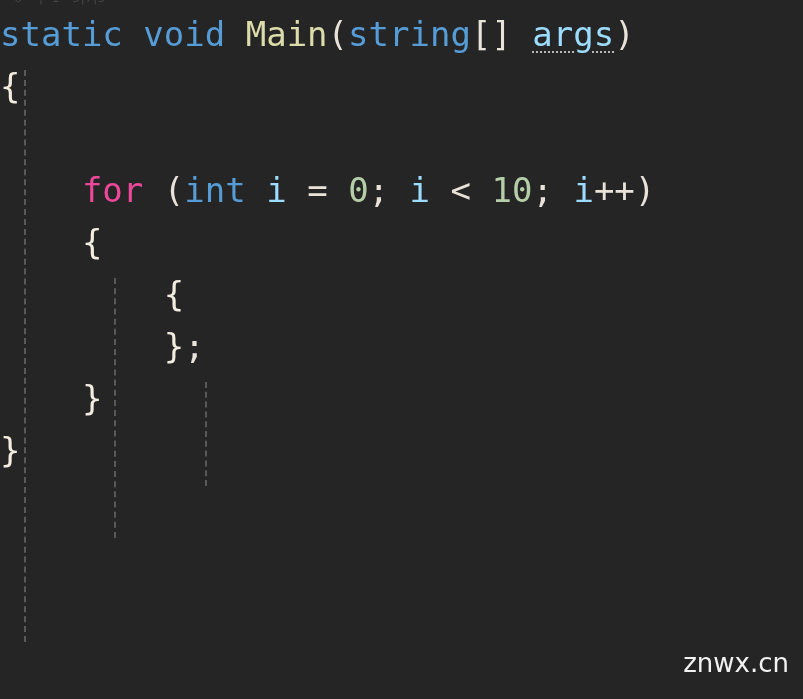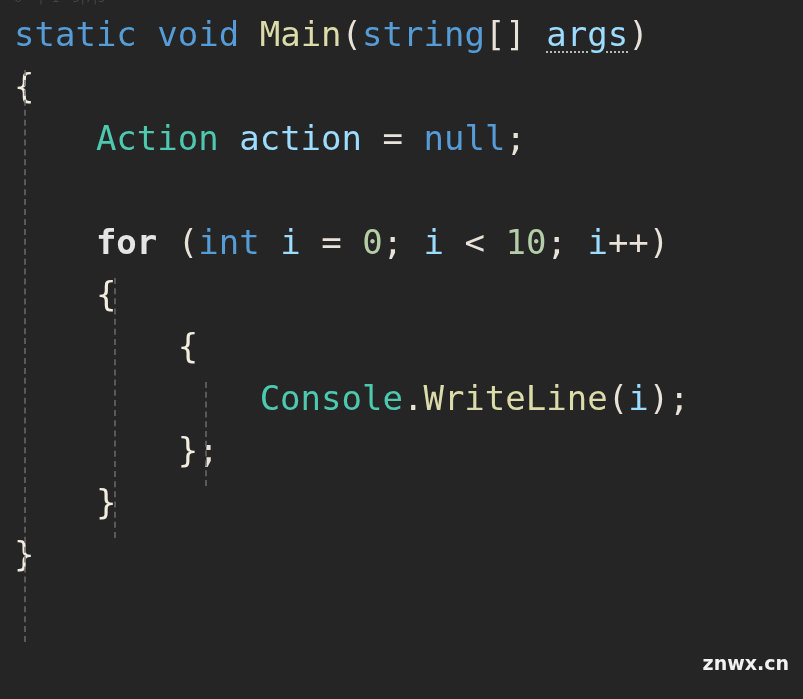--- a/index.html
+++ b/index.html
@@ -38,50 +38,50 @@
     position: absolute;
     top: 8px;
     left: 0;
     right: 0;
     bottom: 0;
   }
 
   .line {
     height: 52px;
     white-space: pre;
-    padding-left: 14px;
+    padding-left: 0;
     box-sizing: border-box;
   }
 
   
   .guide {
     position: absolute;
     width: 0px;
     border-left: 2px dashed #6b6b6b;
     opacity: 0.75;
   }
 
   
   .kw       { color: #569CD6; }  
-  .ctrl     { color: #e5e5e5; font-weight: bold; }  
+  .ctrl     { color: #ec4899; }  
   .method   { color: #DCDCAA; }  
   .type     { color: #4EC9B0; }  
   .var      { color: #9CDCFE; }  
   .num      { color: #B5CEA8; }  
   .punc     { color: #E8E2D8; }  
   .brace    { color: #F3EDE0; }  
   .var-un   { color: #9CDCFE; text-decoration: underline; text-decoration-style: dotted; text-decoration-color: #b9b9b9; text-underline-offset: 5px; text-decoration-thickness: 2px; }
 
   .watermark {
     position: absolute;
     right: 14px;
     bottom: 10px;
     font-family: "DejaVu Sans", "Liberation Sans", sans-serif;
-    font-size: 19px;
-    font-weight: 700;
+    font-size: 26px;
+    font-weight: 400;
     color: #f2f2f2;
     letter-spacing: 0px;
   }
 </style>
 </head>
 <body>
 
 <div id="editor">
 
   <div class="codelens-strip">0    |  1   9|7|9</div>
@@ -90,26 +90,24 @@
 
     <div id="guides">
         <div class="guide" style="left: 24px; top: 62px; height: 572px;"></div>
         <div class="guide" style="left: 114px; top: 270px; height: 260px;"></div>
         <div class="guide" style="left: 205px; top: 374px; height: 104px;"></div>
       </div>
 
     <div id="lines">
         <div class="line"><span class="kw">static</span><span class="punc"> </span><span class="kw">void</span><span class="punc"> </span><span class="method">Main</span><span class="punc">(</span><span class="kw">string</span><span class="punc">[]</span><span class="punc"> </span><span class="var-un">args</span><span class="punc">)</span></div>
         <div class="line"><span class="brace">{</span></div>
-        <div class="line"><span class="punc">    </span><span class="type">Action</span><span class="punc"> </span><span class="var">action</span><span class="punc"> </span><span class="punc">=</span><span class="punc"> </span><span class="kw">null</span><span class="punc">;</span></div>
         <div class="line"> </div>
         <div class="line"><span class="punc">    </span><span class="ctrl">for</span><span class="punc"> </span><span class="punc">(</span><span class="kw">int</span><span class="punc"> </span><span class="var">i</span><span class="punc"> </span><span class="punc">=</span><span class="punc"> </span><span class="num">0</span><span class="punc">; </span><span class="var">i</span><span class="punc"> </span><span class="punc">&lt;</span><span class="punc"> </span><span class="num">10</span><span class="punc">; </span><span class="var">i</span><span class="punc">++)</span></div>
         <div class="line"><span class="punc">    </span><span class="brace">{</span></div>
         <div class="line"><span class="punc">        </span><span class="brace">{</span></div>
-        <div class="line"><span class="punc">            </span><span class="type">Console</span><span class="punc">.</span><span class="method">WriteLine</span><span class="punc">(</span><span class="var">i</span><span class="punc">);</span></div>
         <div class="line"><span class="punc">        </span><span class="brace">}</span><span class="punc">;</span></div>
         <div class="line"><span class="punc">    </span><span class="brace">}</span></div>
         <div class="line"><span class="brace">}</span></div>
       </div>
   </div>
 
   <div class="watermark">znwx.cn</div>
 </div>
 
 </body></html>

